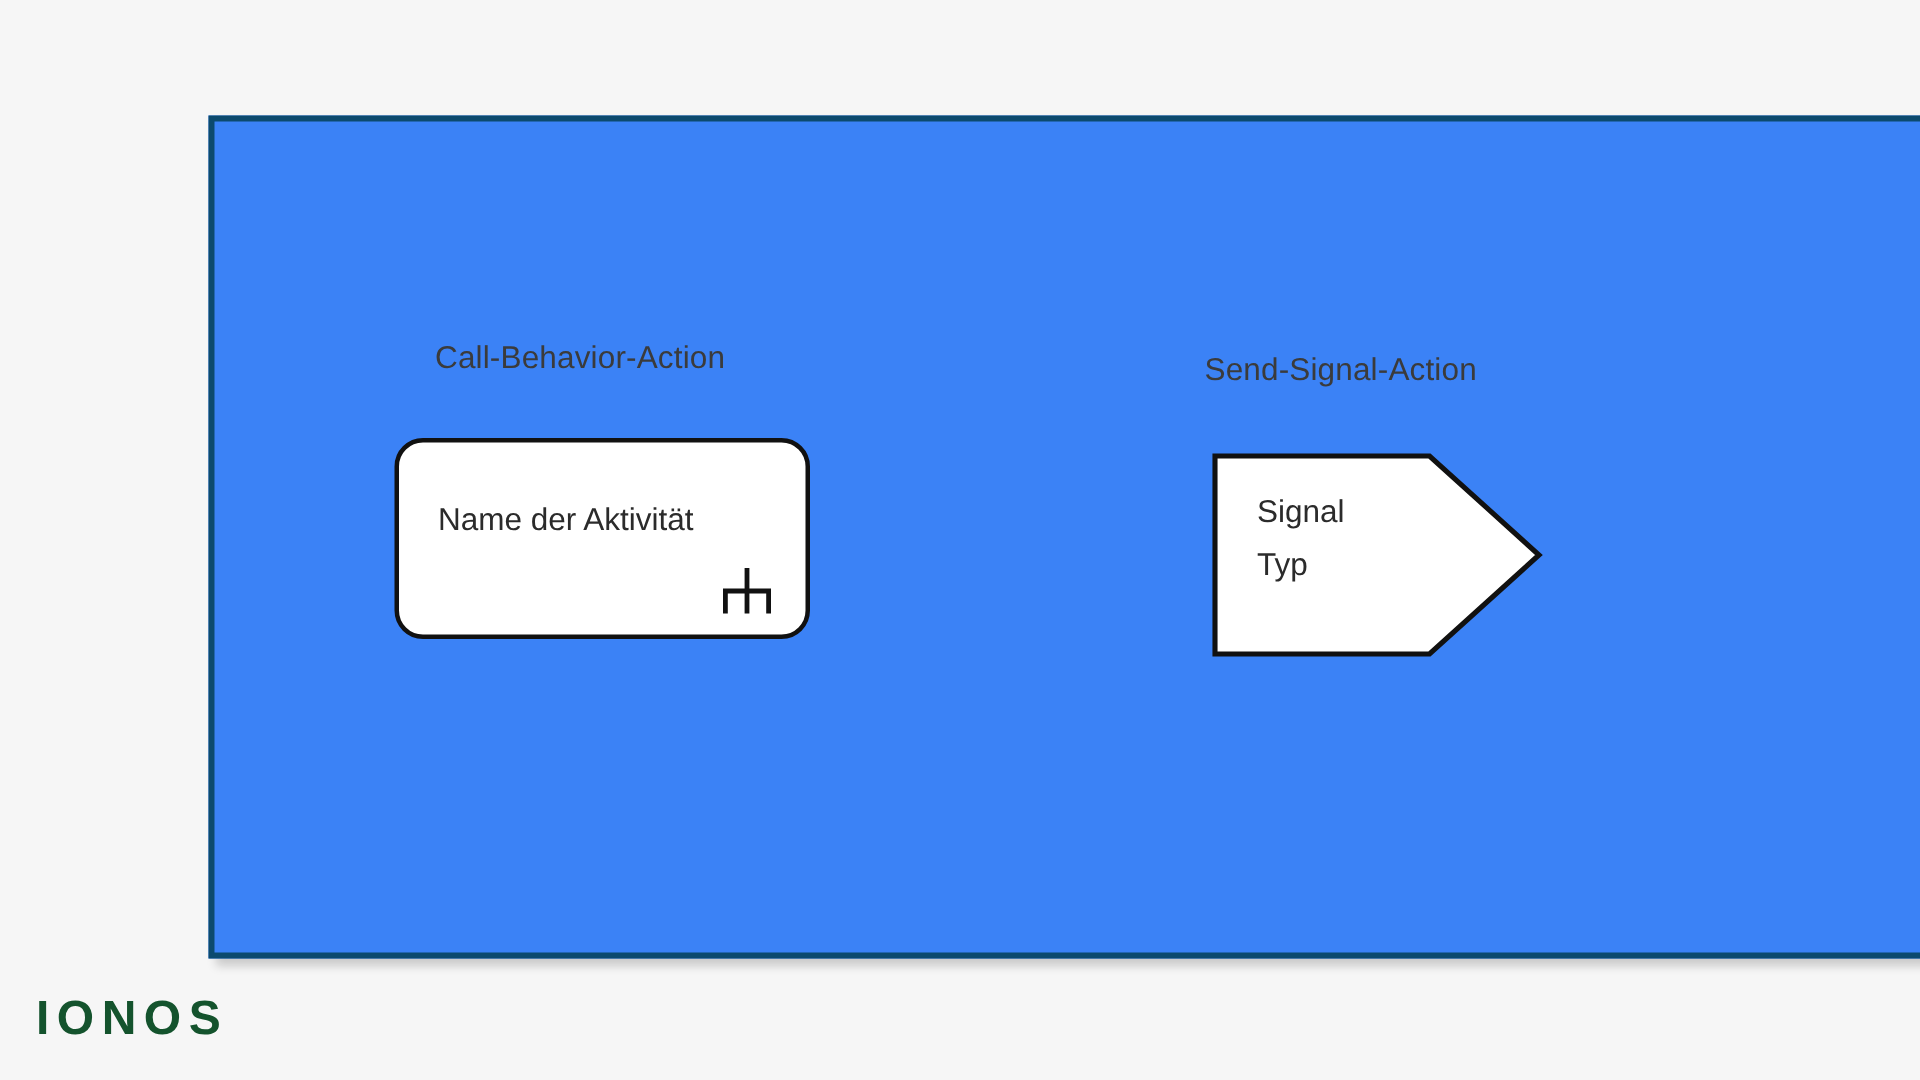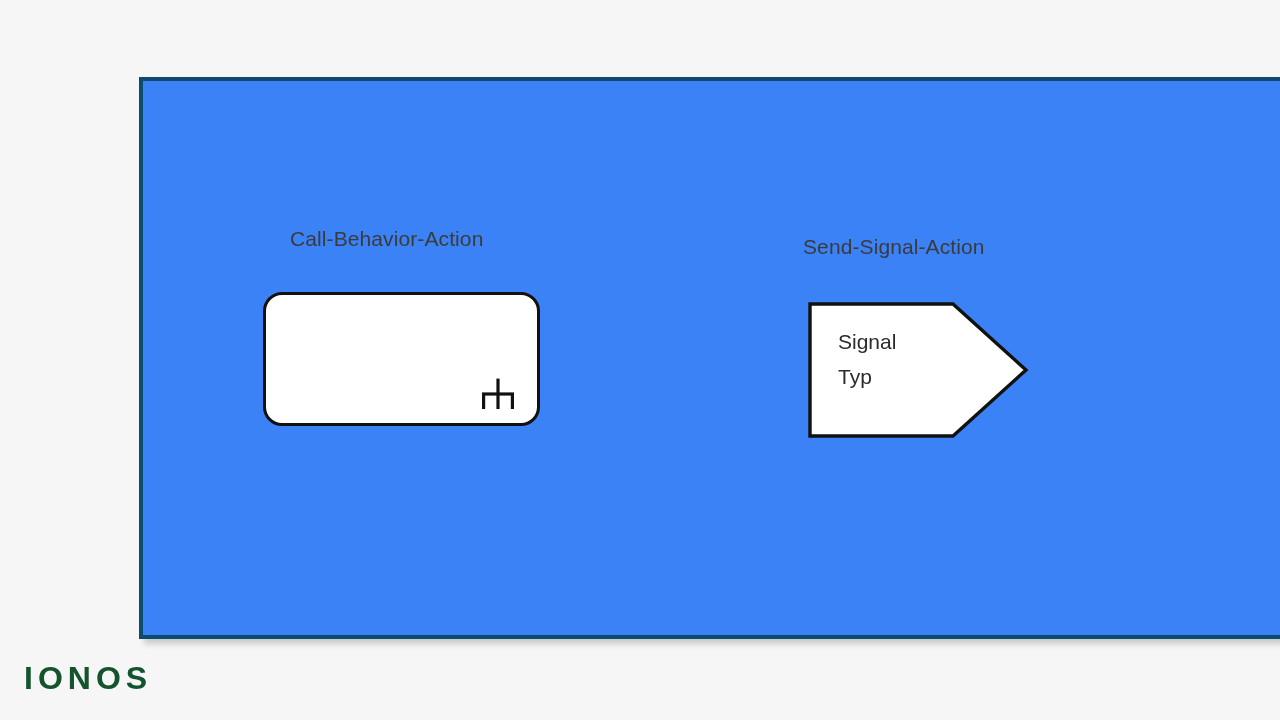--- a/index.html
+++ b/index.html
@@ -113,20 +113,21 @@
 </style>
 </head>
 <body>
 
 <div id="diagram-frame">
   <div class="canvas">
 
     <div class="caption" id="caption-call-behavior">Call-Behavior-Action</div>
 
     <div id="call-behavior-node">
+      <div id="call-behavior-name">Name der Aktivität</div>
 
       <svg id="rake-icon" viewBox="0 0 38 34">
         <g stroke="#111111" stroke-width="3.2" stroke-linecap="butt" fill="none">
           <line x1="19" y1="1.6" x2="19" y2="17"></line>
           <line x1="3" y1="17" x2="35" y2="17"></line>
           <line x1="4.6" y1="17" x2="4.6" y2="32"></line>
           <line x1="19" y1="17" x2="19" y2="32"></line>
           <line x1="33.4" y1="17" x2="33.4" y2="32"></line>
         </g>
       </svg>

